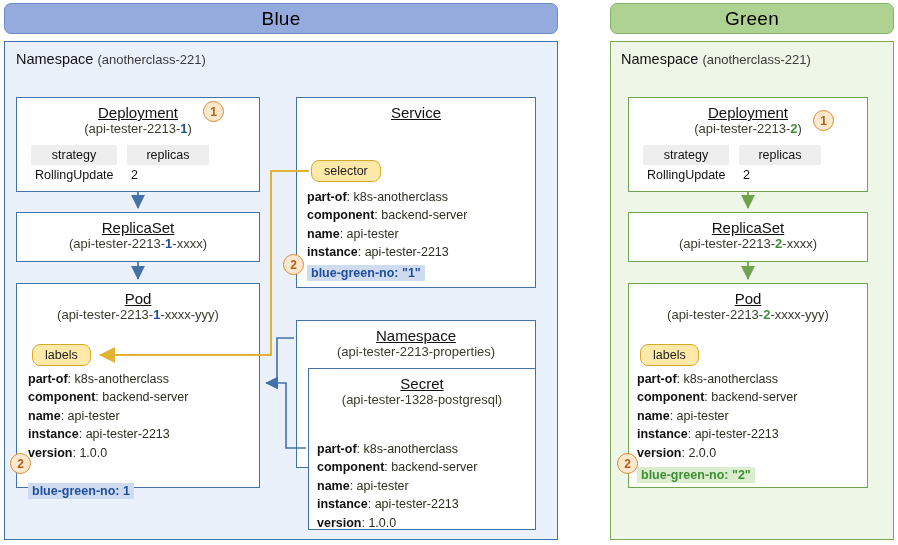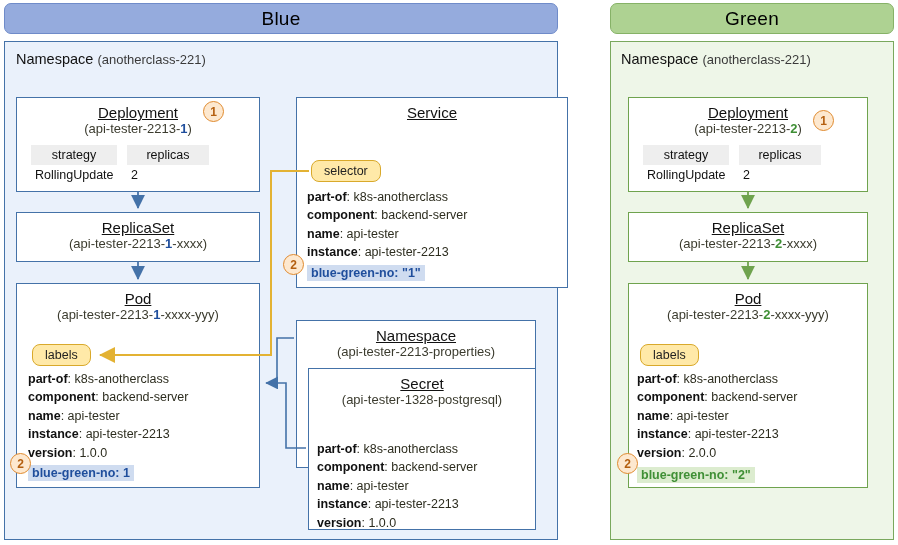--- a/index.html
+++ b/index.html
@@ -80,25 +80,25 @@
     <span>(api-tester-2213-</span><span class="accentB">1</span><span>-xxxx-yyy)</span>
   </div>
 </div>
 <div class="tag" style="left:32px;top:344px;">labels</div>
 <div class="labels" style="left:28px;top:370px;">
   <div><b>part-of</b>: <span>k8s-anotherclass</span></div>
   <div><b>component</b>: <span>backend-server</span></div>
   <div><b>name</b>: <span>api-tester</span></div>
   <div><b>instance</b>: <span>api-tester-2213</span></div>
   <div><b>version</b>: <span>1.0.0</span></div>
-  <div style="margin-top:2px"><span class="hl-blue">blue-green-no:  1</span></div>
+  <div style="margin-top:20px"><span class="hl-blue">blue-green-no:  1</span></div>
 </div>
 <div class="badge" style="left:10px;top:453px;">2</div>
 
-<div class="box blue" style="left:296px;top:97px;width:272px;height:191px;">
+<div class="box blue" style="left:296px;top:97px;width:240px;height:191px;">
   <div class="box-title">Service</div>
 </div>
 <div class="tag" style="left:311px;top:160px;">selector</div>
 <div class="labels" style="left:307px;top:188px;">
   <div><b>part-of</b>: <span>k8s-anotherclass</span></div>
   <div><b>component</b>: <span>backend-server</span></div>
   <div><b>name</b>: <span>api-tester</span></div>
   <div><b>instance</b>: <span>api-tester-2213</span></div>
   <div style="margin-top:2px"><span class="hl-blue">blue-green-no: "1"</span></div>
 </div>

